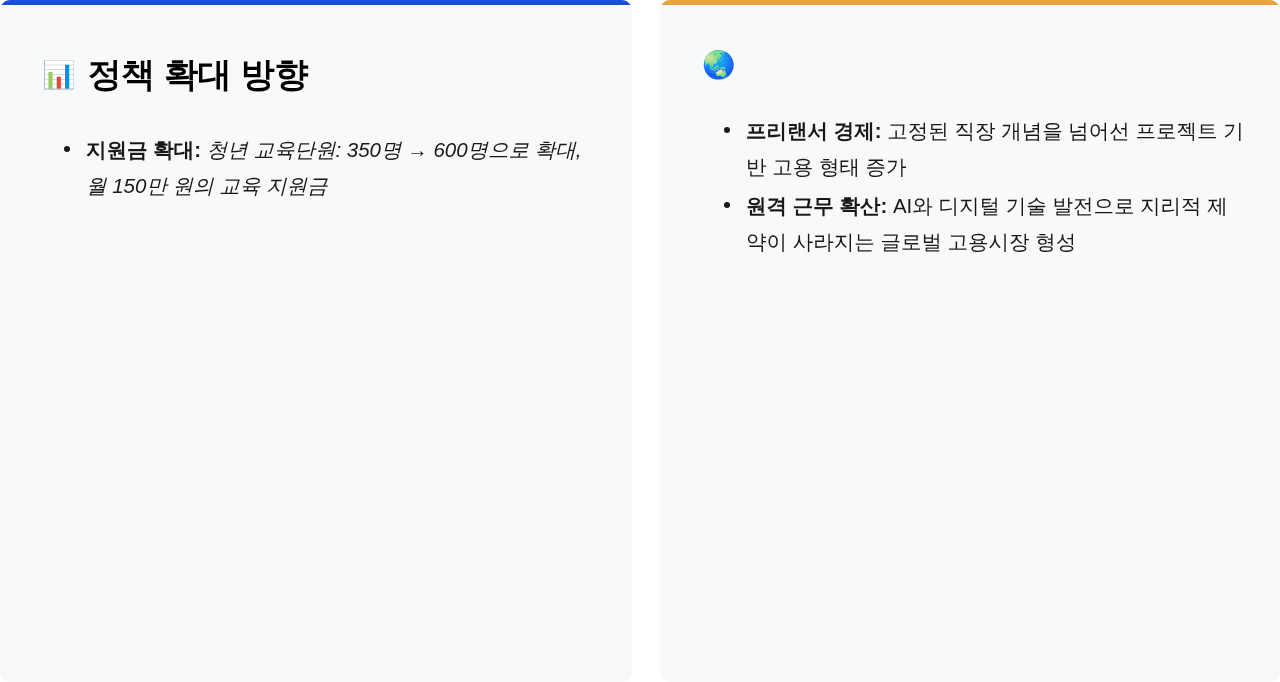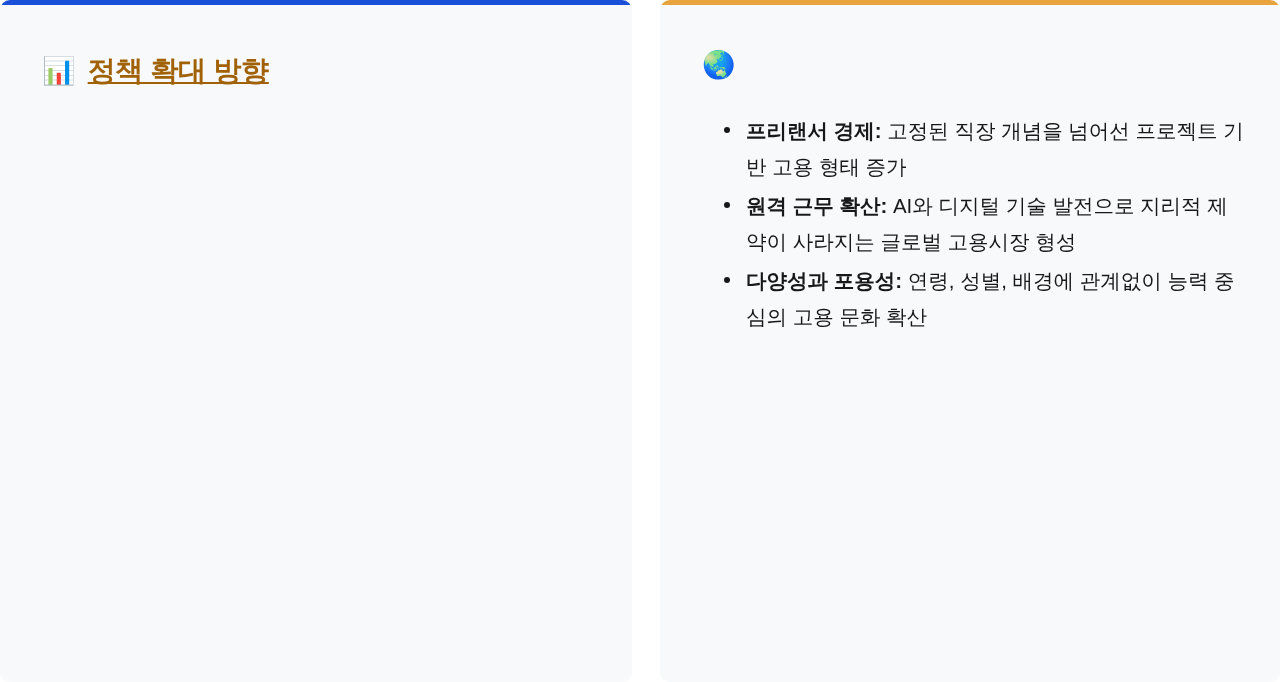--- a/index.html
+++ b/index.html
@@ -51,25 +51,24 @@
     display: flex;
     align-items: center;
     gap: 12px;
     margin: 0 0 34px 8px;
   }
   .card-title .t-icon {
     font-size: 27px;
     line-height: 1;
   }
   .card-title .t-text {
-    font-size: 28px;
+    font-size: 34px;
     font-weight: bold;
-    color: #a16207;
+    color: #000000;
     letter-spacing: -0.3px;
-    text-decoration: underline;
   }
 
   ul.points {
     margin: 0;
     padding-left: 52px;
     list-style: none;
   }
   ul.points > li {
     position: relative;
     font-size: 20.5px;
@@ -101,36 +100,36 @@
 <body>
 
 <div class="board">
 
   <section class="card left">
     <div class="card-title">
       <span class="t-icon">📊</span>
       <span class="t-text">정책 확대 방향</span>
     </div>
     <ul class="points">
+      <li>
+        <span class="lead">지원금 확대:</span>
+        <span class="body-it">청년 교육단원: 350명 → 600명으로 확대, 월 150만 원의 교육 지원금</span>
+      </li>
     </ul>
   </section>
 
   <section class="card right">
     <div class="card-title">
       <span class="t-icon">🌏</span>
     </div>
     <ul class="points">
       <li>
         <span class="lead">프리랜서 경제:</span>
         <span class="body-norm">고정된 직장 개념을 넘어선 프로젝트 기반 고용 형태 증가</span>
       </li>
       <li>
         <span class="lead">원격 근무 확산:</span>
         <span class="body-norm">AI와 디지털 기술 발전으로 지리적 제약이 사라지는 글로벌 고용시장 형성</span>
       </li>
-      <li>
-        <span class="lead">다양성과 포용성:</span>
-        <span class="body-norm">연령, 성별, 배경에 관계없이 능력 중심의 고용 문화 확산</span>
-      </li>
     </ul>
   </section>
 
 </div>
 
 </body></html>

